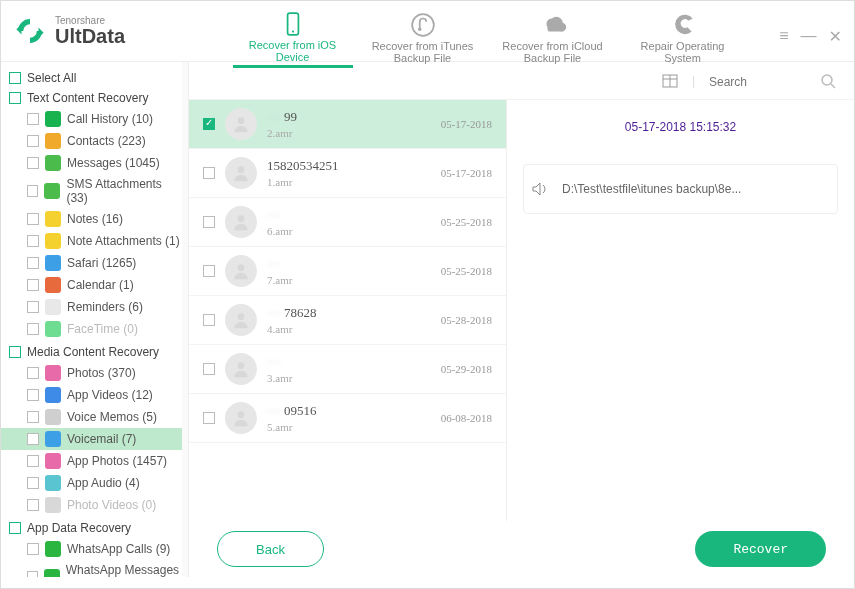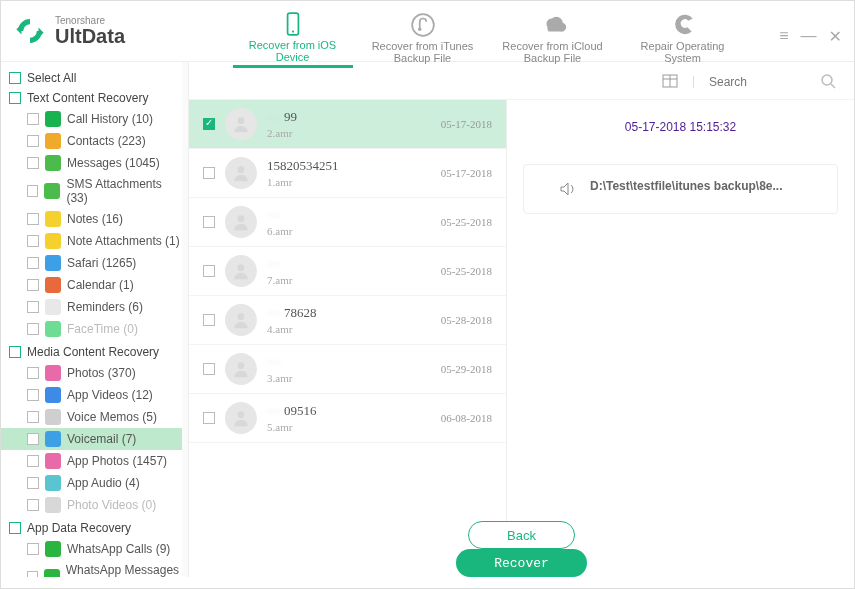--- a/index.html
+++ b/index.html
@@ -39,22 +39,22 @@
 .row { display: flex; align-items: center; padding: 8px 14px; border-bottom: 1px solid #f3f3f3; gap: 10px; cursor: pointer; }
 .row.sel { background: #cdeedb; }
 .avatar { width: 32px; height: 32px; border-radius: 50%; background: #e6e6e6; display: flex; align-items: center; justify-content: center; color: #cfcfcf; }
 .row-mid { flex: 1; display: flex; flex-direction: column; gap: 2px; }
 .row-mid .l1 { font-size: 13px; color: #555; display:flex; align-items:center; gap:4px;}
 .row-mid .l1 .blur { filter: blur(2px); color:#ccc; }
 .row-mid .l2 { font-size: 11px; color: #aaa; }
 .row-date { font-size: 11px; color: #999; }
 .detail { flex: 1; padding: 20px 16px; font-size: 12px; color: #666; }
 .detail .ts { text-align: center; margin-bottom: 30px; color: #4c1d95; }
-.path-box { border: 1px solid #eee; border-radius: 4px; padding: 14px 34px; display: flex; align-items: flex-start; gap: 12px; color: #666; font-weight: bold; }
-.footer { height: 56px; display: flex; align-items: center; justify-content: space-between; padding: 0 28px; flex-direction: column; }
+.path-box { border: 1px solid #eee; border-radius: 4px; padding: 14px 6px; display: flex; align-items: center; gap: 12px; color: #666; }
+.footer { height: 56px; display: flex; align-items: center; justify-content: space-between; padding: 0 28px; }
 .btn { height: 36px; border-radius: 18px; padding: 0 38px; font-size: 13px; cursor: pointer; border: none; }
 .btn.back { background: #fff; border: 1px solid #19b77e; color: #19b77e; }
 .btn.recover { background: #19b77e; color: #fff; font-family: Liberation Mono, monospace; }
 svg { display: block; }
 </style>
 </head>
 <body>
 
 <div class="header">
   <div class="logo-block">

